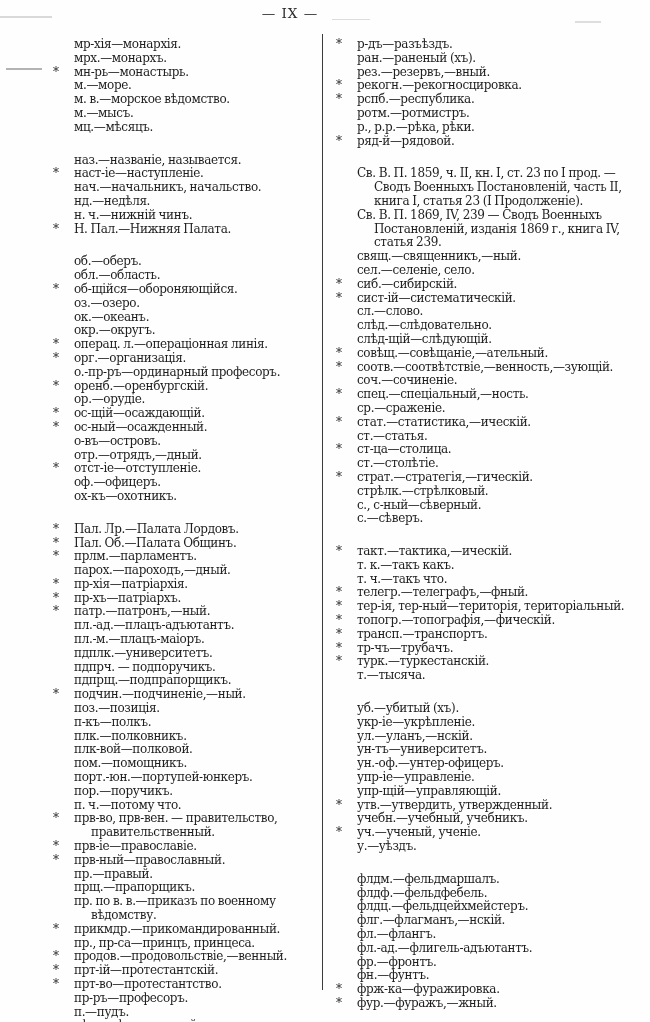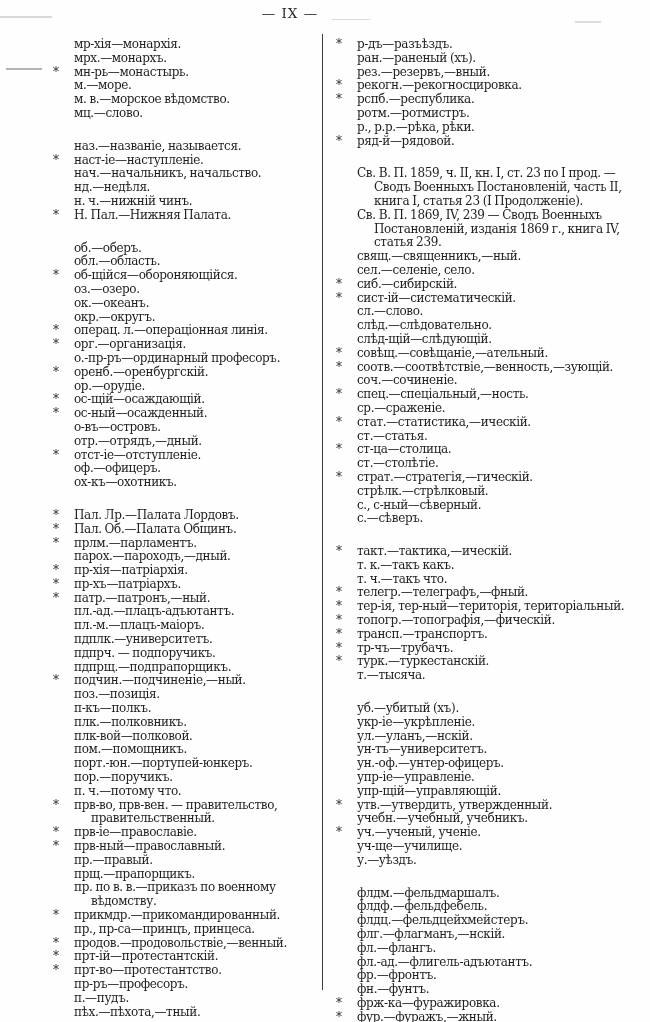--- a/index.html
+++ b/index.html
@@ -71,21 +71,22 @@
 
   <div class="column-divider"></div>
 
   <div class="col col-left" id="col-left">
       <div class="group">
         <div class="entry"><span>мр-хія—монархія.</span></div>
         <div class="entry"><span>мрх.—монархъ.</span></div>
         <div class="entry"><span class="star">*</span><span>мн-рь—монастырь.</span></div>
         <div class="entry"><span>м.—море.</span></div>
         <div class="entry"><span>м. в.—морское вѣдомство.</span></div>
-        <div class="entry"><span>мц.—слово.</span></div>
+        <div class="entry"><span>м.—мысъ.</span></div>
+        <div class="entry"><span>мц.—мѣсяцъ.</span></div>
       </div>
       <div class="group">
         <div class="entry"><span>наз.—названіе, называется.</span></div>
         <div class="entry"><span class="star">*</span><span>наст-іе—наступленіе.</span></div>
         <div class="entry"><span>нач.—начальникъ, начальство.</span></div>
         <div class="entry"><span>нд.—недѣля.</span></div>
         <div class="entry"><span>н. ч.—нижній чинъ.</span></div>
         <div class="entry"><span class="star">*</span><span>Н. Пал.—Нижняя Палата.</span></div>
       </div>
       <div class="group">
@@ -197,21 +198,20 @@
         <div class="entry"><span>уб.—убитый (хъ).</span></div>
         <div class="entry"><span>укр-іе—укрѣпленіе.</span></div>
         <div class="entry"><span>ул.—уланъ,—нскій.</span></div>
         <div class="entry"><span>ун-тъ—университетъ.</span></div>
         <div class="entry"><span>ун.-оф.—унтер-офицеръ.</span></div>
         <div class="entry"><span>упр-іе—управленіе.</span></div>
         <div class="entry"><span>упр-щій—управляющій.</span></div>
         <div class="entry"><span class="star">*</span><span>утв.—утвердить, утвержденный.</span></div>
         <div class="entry"><span>учебн.—учебный, учебникъ.</span></div>
         <div class="entry"><span class="star">*</span><span>уч.—ученый, ученіе.</span></div>
-        <div class="entry"><span>уч-ще—училище.</span></div>
         <div class="entry"><span>у.—уѣздъ.</span></div>
       </div>
       <div class="group">
         <div class="entry"><span>флдм.—фельдмаршалъ.</span></div>
         <div class="entry"><span>флдф.—фельдфебель.</span></div>
         <div class="entry"><span>флдц.—фельдцейхмейстеръ.</span></div>
         <div class="entry"><span>флг.—флагманъ,—нскій.</span></div>
         <div class="entry"><span>фл.—флангъ.</span></div>
         <div class="entry"><span>фл.-ад.—флигель-адъютантъ.</span></div>
         <div class="entry"><span>фр.—фронтъ.</span></div>

